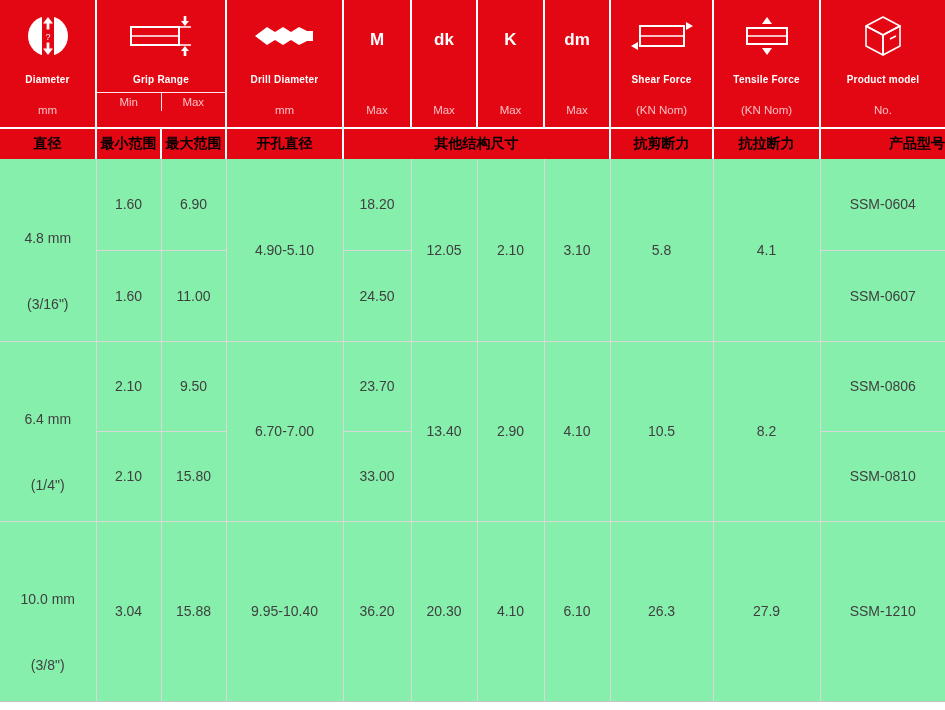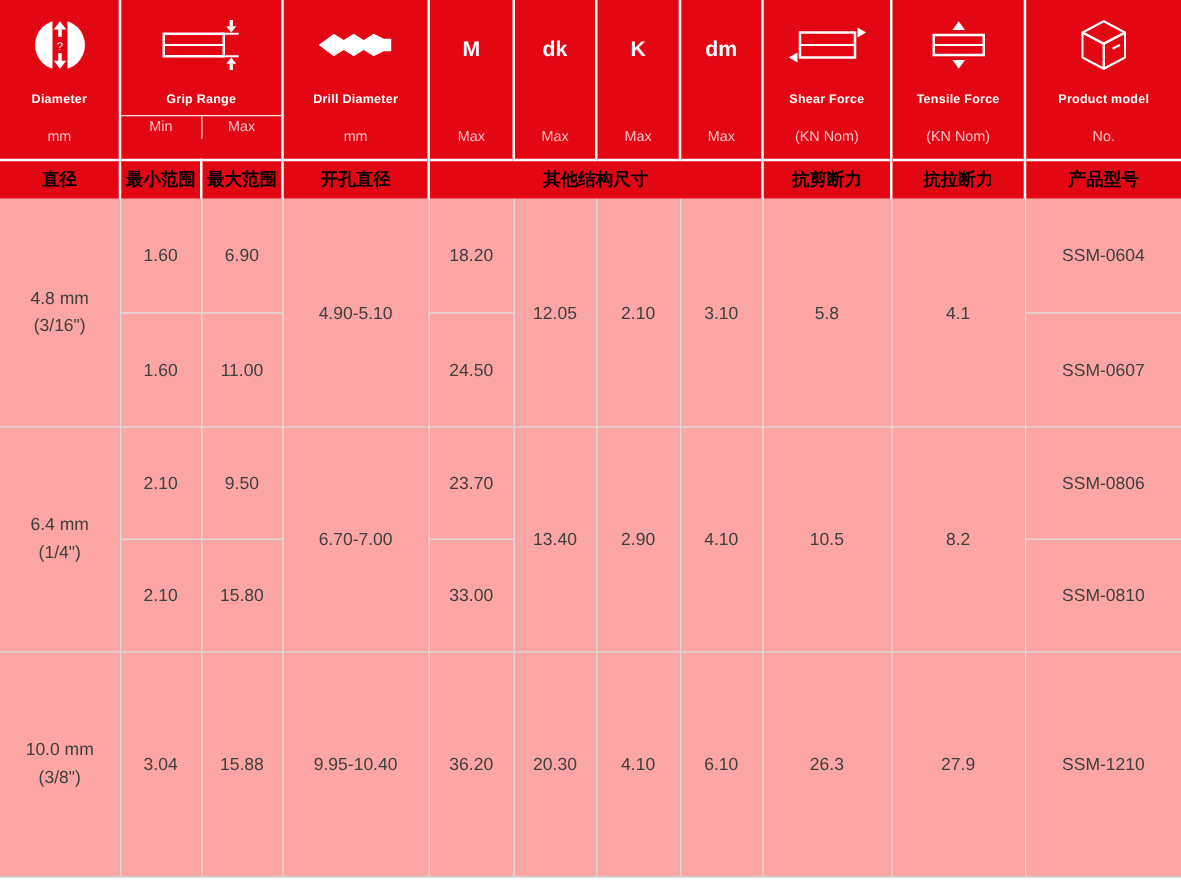--- a/index.html
+++ b/index.html
@@ -25,33 +25,33 @@
   .hsub { height:35px; display:flex; align-items:center; justify-content:center;
           color:rgba(255,255,255,0.75); font-size:11.5px; }
   .gripstrip { height:19px; border-top:1px solid rgba(255,255,255,0.9); display:flex; }
   .gripstrip span { flex:1; display:flex; align-items:center; justify-content:center;
                     color:rgba(255,255,255,0.75); font-size:11.5px; }
   .gripstrip span:first-child { border-right:1px solid rgba(255,255,255,0.9); }
 
   tr.hrow-cn th { border-top:2px solid #ffffff; border-right:2px solid #ffffff;
                   height:31px; color:#000000; font-size:14px; font-weight:700;
                   text-align:center; vertical-align:middle; }
-  tr.hrow-cn th:last-child { border-right:none; }
+  tr.hrow-cn th:last-child { border-right:none;text-align:right; }
 
   
   tbody td { border:1px solid #d9d9d9; text-align:center; vertical-align:middle;
-             color:#3f3f3f; font-size:14px; background:#fca5a5; }
+             color:#3f3f3f; font-size:14px; background:#86efac; }
   tbody td:first-child { border-left:none; }
   tbody td:last-child { border-right:none;margin-top:12px; }
   tbody tr.first-row td { border-top:none; }
   tbody tr:last-child td { border-bottom:1px solid #c4c4c4; }
   tr.h91 { height:91px; }
   tr.h90 { height:90px; }
   tr.h180 { height:180px; }
-  .dia-cell div { line-height:1.55; }
+  .dia-cell div { line-height:1.55;margin-top:44px; }
   svg { display:block; }
 </style>
 </head>
 <body>
 
 <div class="page">
 <table class="spec">
   <colgroup>
     <col style="width:96px">
         <col style="width:65px">

